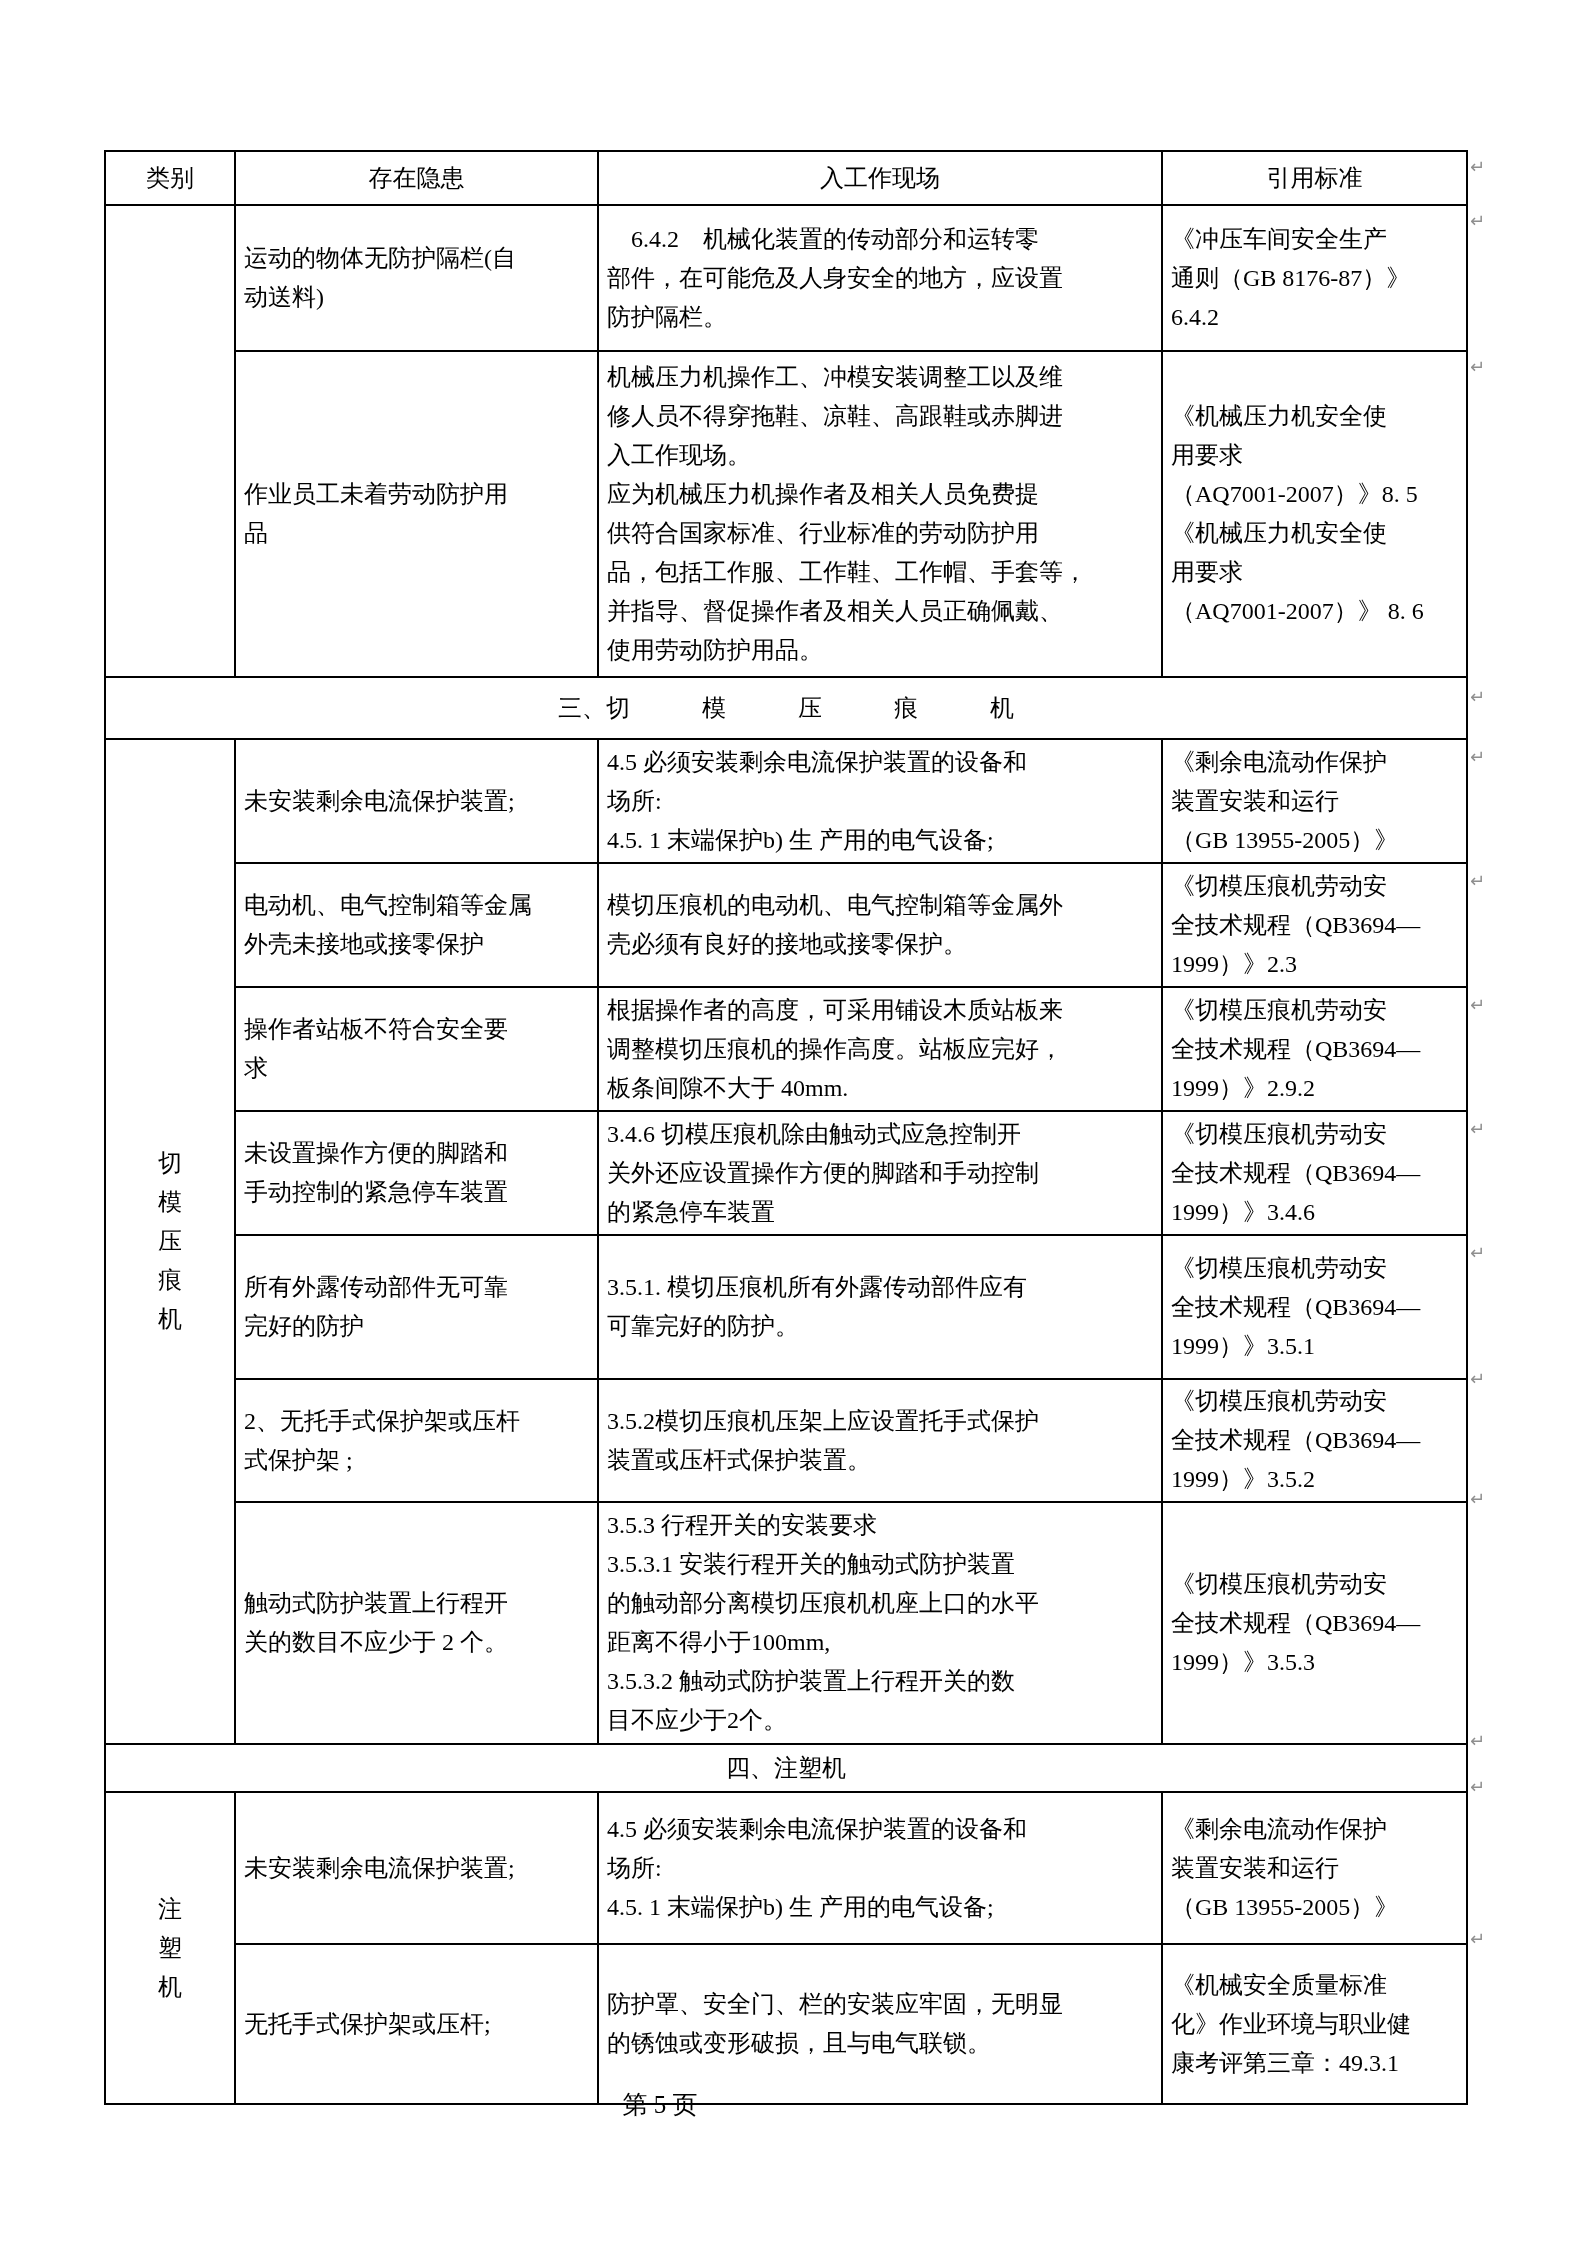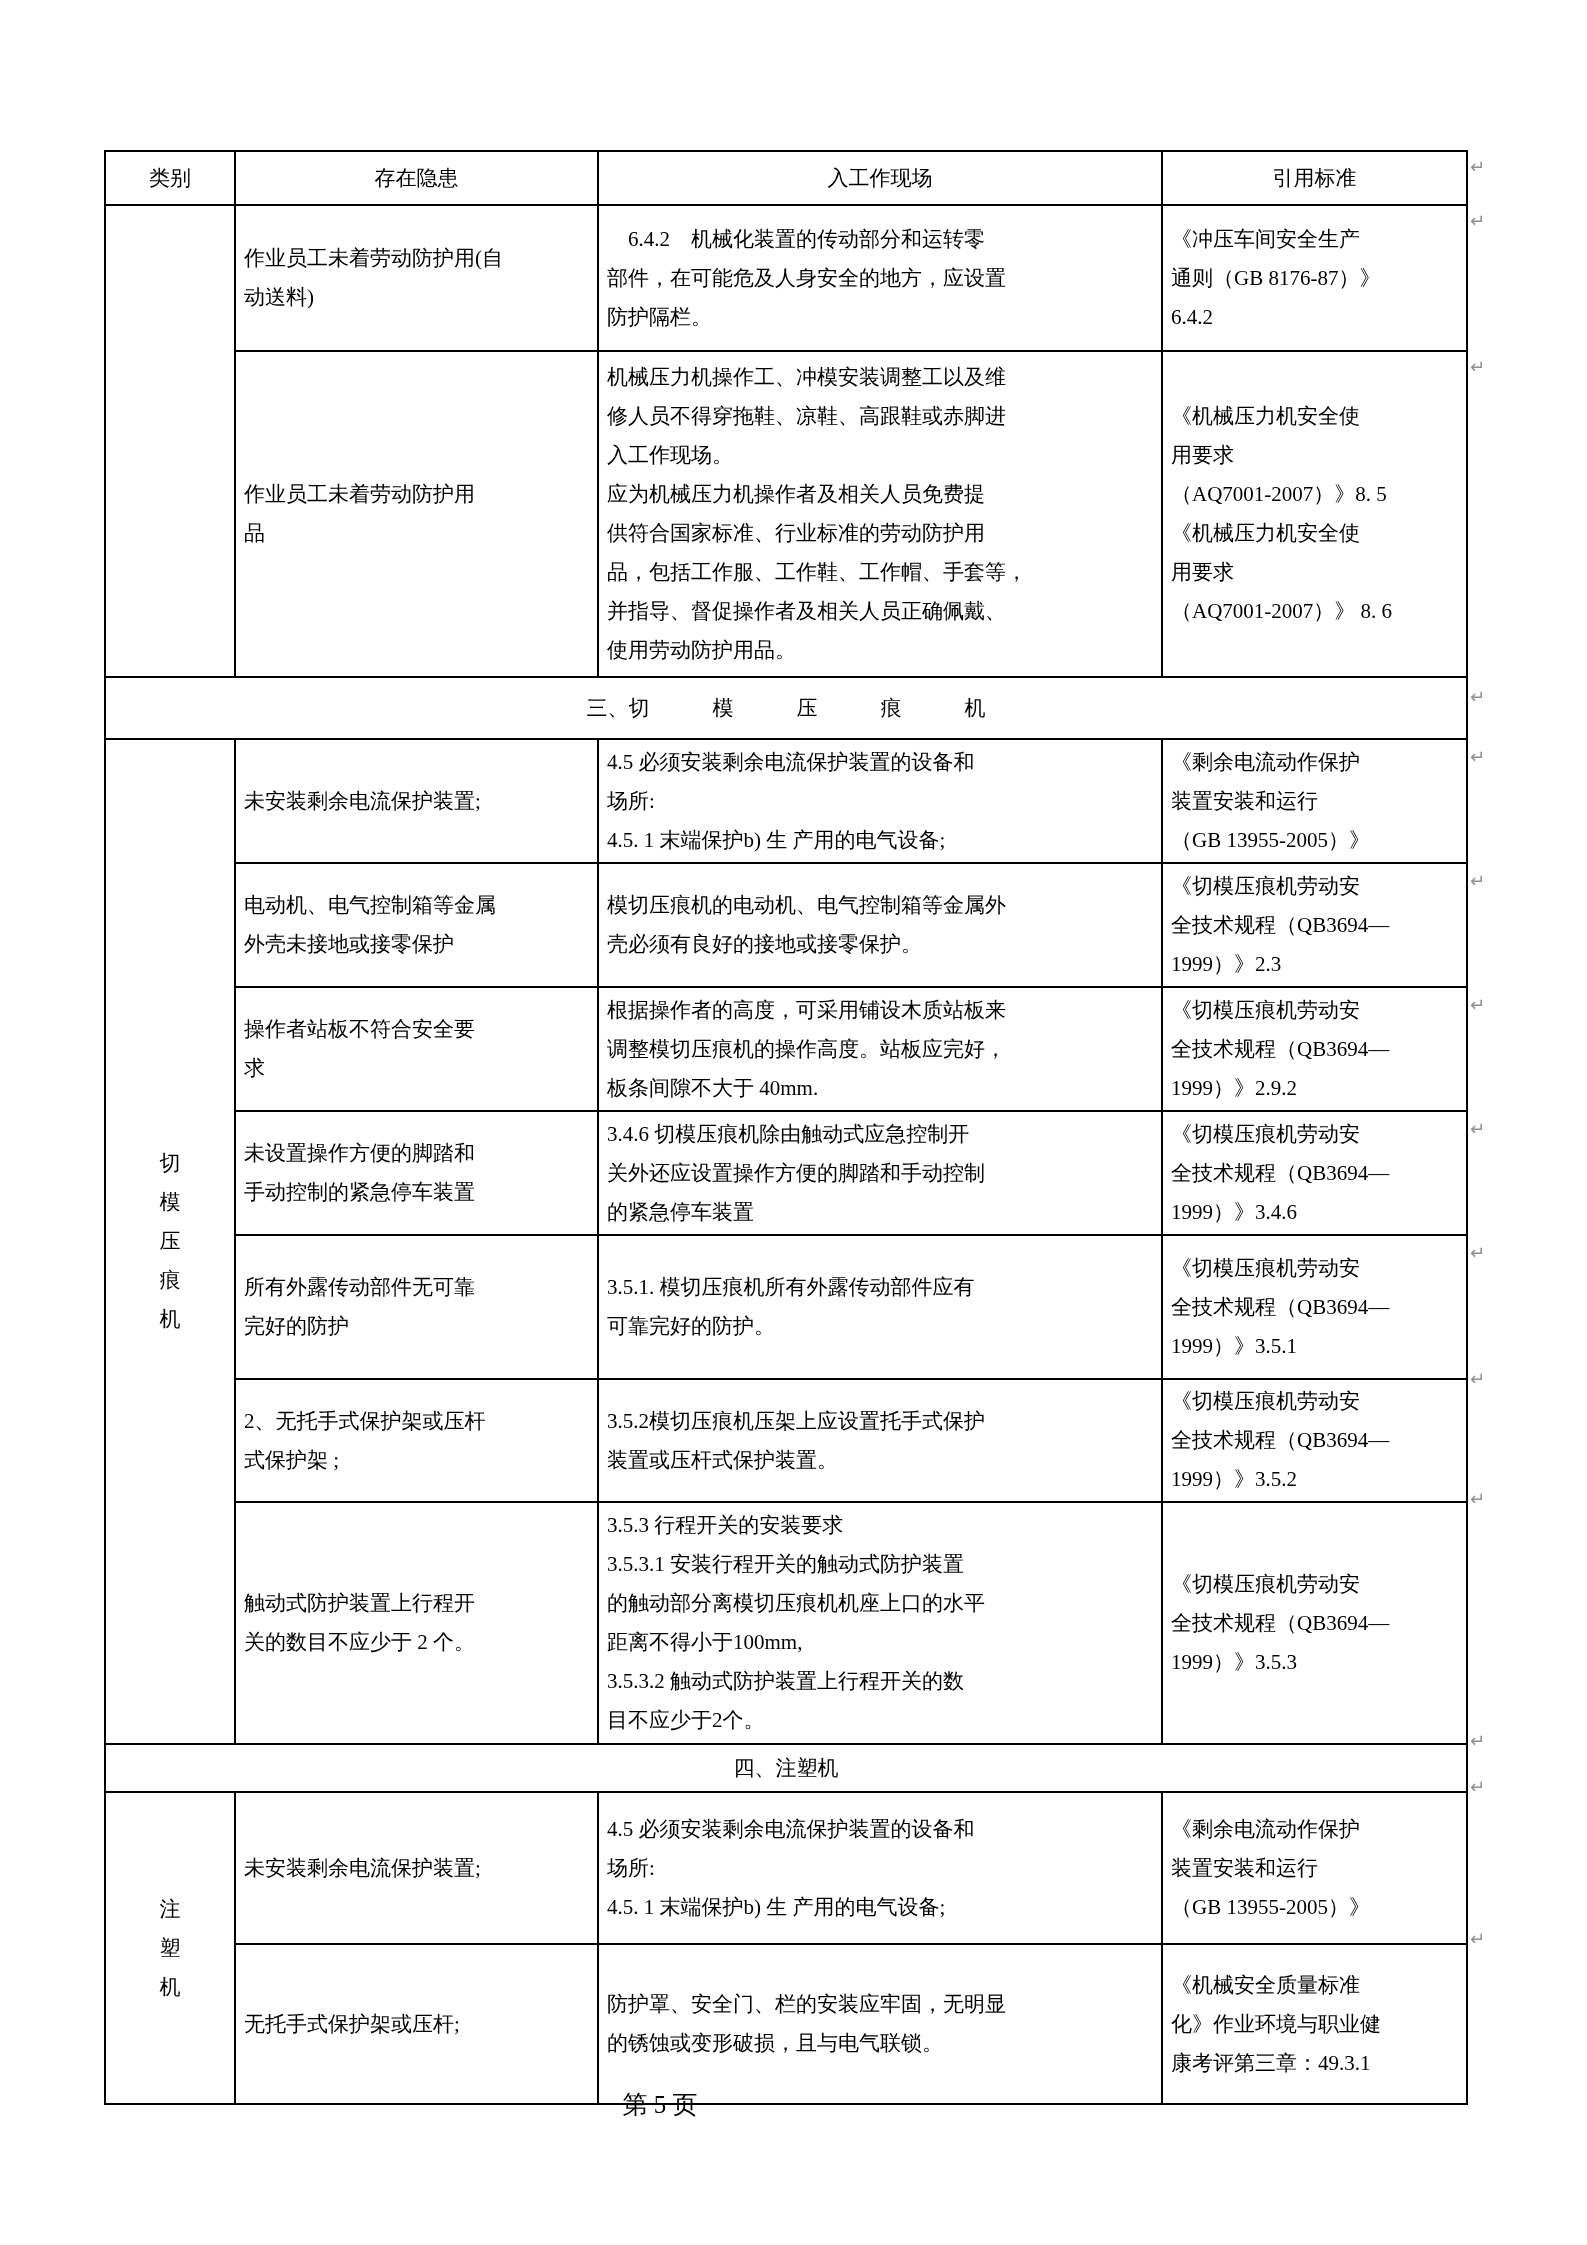--- a/index.html
+++ b/index.html
@@ -12,21 +12,21 @@
     overflow:hidden;
   }
   table.doc{
     position:absolute;left:104px;top:150px;
     width:1362px;
     border-collapse:collapse;
     table-layout:fixed;
   }
   table.doc td{
     border:2px solid #000;
-    font-size:21px;
+    font-size:24px;
     line-height:39px;
     vertical-align:middle;
     white-space:pre-line;
     overflow:hidden;
     padding:2px 8px;
   }
   td.hdr{
     text-align:center;
     font-size:27px;
     padding:2px 0;
@@ -76,21 +76,21 @@
     <tbody>
         <tr style="height:54px">
       <td class="hdr">类别</td>
       <td class="hdr">存在隐患</td>
       <td class="hdr">入工作现场</td>
       <td class="hdr">引用标准</td>
     </tr>
 
     <tr style="height:146px">
       <td class="cat" rowspan="2"></td>
-      <td class="hz">作业员工未着劳动防护用(自
+      <td class="hz">运动的物体无防护隔栏(自
 动送料)</td>
       <td class="ms">　6.4.2　机械化装置的传动部分和运转零
 部件，在可能危及人身安全的地方，应设置
 防护隔栏。</td>
       <td class="st">《冲压车间安全生产
 通则（GB 8176-87）》
 6.4.2</td>
     </tr>
     <tr style="height:326px">
       <td class="hz">作业员工未着劳动防护用

